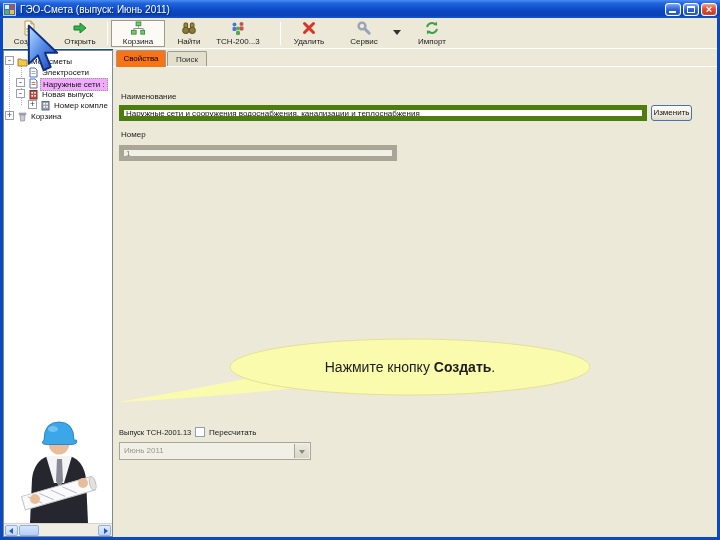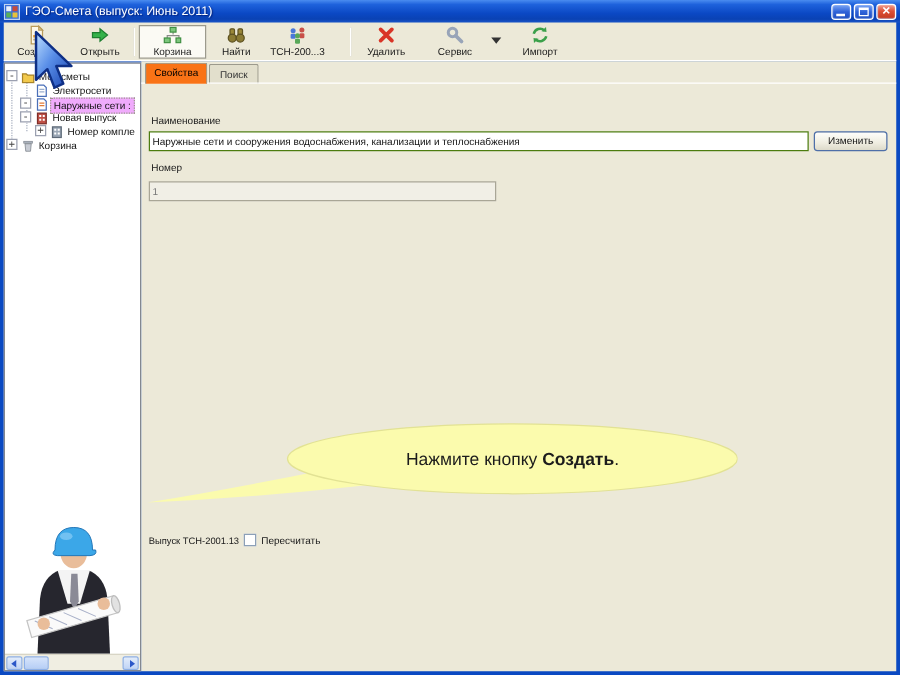--- a/index.html
+++ b/index.html
@@ -39,21 +39,21 @@
   .sbtn .tri-l{position:absolute;left:3px;top:2px;width:0;height:0;border-top:3px solid transparent;border-bottom:3px solid transparent;border-right:4px solid #2B57C8}
   .sbtn .tri-r{position:absolute;left:5px;top:2px;width:0;height:0;border-top:3px solid transparent;border-bottom:3px solid transparent;border-left:4px solid #2B57C8}
   .sthumb{position:absolute;left:15px;top:1px;width:20px;height:11px;background:linear-gradient(180deg,#D6E4FB,#B6CEF6);border:1px solid #8DB0E8;border-radius:2px}
   
   .main-panel{position:absolute;left:113px;right:3px;top:49px;bottom:3px;background:#ECE9D8}
   .tab{position:absolute;font-size:8px;text-align:center;border:1px solid #9C9A8C;border-bottom:none;border-radius:2px 2px 0 0;line-height:15px}
   .tab.active{left:3px;top:1px;width:50px;height:17px;background:#f97316;z-index:2}
   .tab.inactive{left:54px;top:2px;width:40px;height:16px;background:#E2DFCC;color:#333}
   .content{position:absolute;left:0;right:0;top:17px;bottom:0;border-top:1px solid #fff}
   .flabel{position:absolute;font-size:8px;color:#1a1a1a;white-space:nowrap}
-  .xp-input{position:absolute;height:16px;border:1px solid #4d7c0f;background:#fff;font-size:8px;font-family:"Liberation Sans",sans-serif;padding:1px 2px;color:#111}
+  .xp-input{position:absolute;height:16px;border:5px solid #4d7c0f;background:#fff;font-size:8px;font-family:"Liberation Sans",sans-serif;padding:1px 2px;color:#111}
   .xp-input.disabled{background:#F1EFE6;border-color:#A9A696;color:#777}
   .xp-btn{position:absolute;height:16px;border:1px solid #4E6FA8;border-radius:3px;font-size:8px;font-family:"Liberation Sans",sans-serif;
     background:linear-gradient(180deg,#FEFEFB,#EFEDE0 60%,#DDDACA);color:#111;text-align:center;line-height:14px}
   .checkbox{position:absolute;width:10px;height:10px;background:#fff;border:1px solid #8CA0B8}
   .combo{position:absolute;height:18px;background:#F1EFE6;border:1px solid #A9A696}
   .combo .cval{position:absolute;left:4px;top:0;font-size:8px;line-height:16px;color:#9B988B}
   .combo .cbtn{position:absolute;right:1px;top:1px;bottom:1px;width:15px;background:linear-gradient(180deg,#ECEAE0,#D8D5C6);border-left:1px solid #A9A696}
   .combo .ctri{position:absolute;left:4px;top:6px;width:0;height:0;border-left:3px solid transparent;border-right:3px solid transparent;border-top:4px solid #8A877A}
   
   .balloon-svg{position:absolute;left:110px;top:336px;z-index:6;pointer-events:none}
@@ -262,29 +262,35 @@
     </div>
   </div>
 
   <div class="main-panel">
     <div class="tab active"><span>Свойства</span></div>
     <div class="tab inactive"><span>Поиск</span></div>
 
     <div class="content">
       <span class="flabel" style="left:8px;top:25px">Наименование</span>
       <input class="xp-input" style="left: 6px; top: 38px; width: 528px;" value="Наружные сети и сооружения водоснабжения, канализации и теплоснабжения">
-      <button class="xp-btn" style="left:538px;top:38px;width:59px">Изменить</button>
+      <button class="xp-btn" style="left:538px;top:38px;width:41px">Изменить</button>
 
       <span class="flabel" style="left:8px;top:63px">Номер</span>
       <input class="xp-input disabled" style="left: 6px; top: 78px; width: 278px;" value="1">
 
       <span class="flabel" style="left:6px;top:361px;font-size:7.5px">Выпуск ТСН-2001.13</span>
       <span class="checkbox" style="left:82px;top:360px"></span>
       <span class="flabel" style="left:96px;top:361px">Пересчитать</span>
 
+      <div class="combo" style="left:6px;top:375px;width:192px">
+        <span class="cval">Июнь 2011</span>
+        <span class="cbtn">
+            <span class="ctri"></span>
+          </span>
+      </div>
     </div>
   </div>
 
   <svg class="balloon-svg" width="480" height="72" viewBox="0 0 480 72">
     <path d="M150 40 Q70 56 8 66 Q95 62 185 52 Z" fill="#FBFBAD"></path>
     <ellipse cx="300" cy="31" rx="180" ry="28" fill="#FBFBAD" stroke="#E2E294" stroke-width="1"></ellipse>
   </svg>
   <div class="balloon-text"><span>Нажмите кнопку </span><b>Создать</b><span>.</span></div>
 
   <svg class="cursor" width="34" height="50" viewBox="0 0 24 35">

